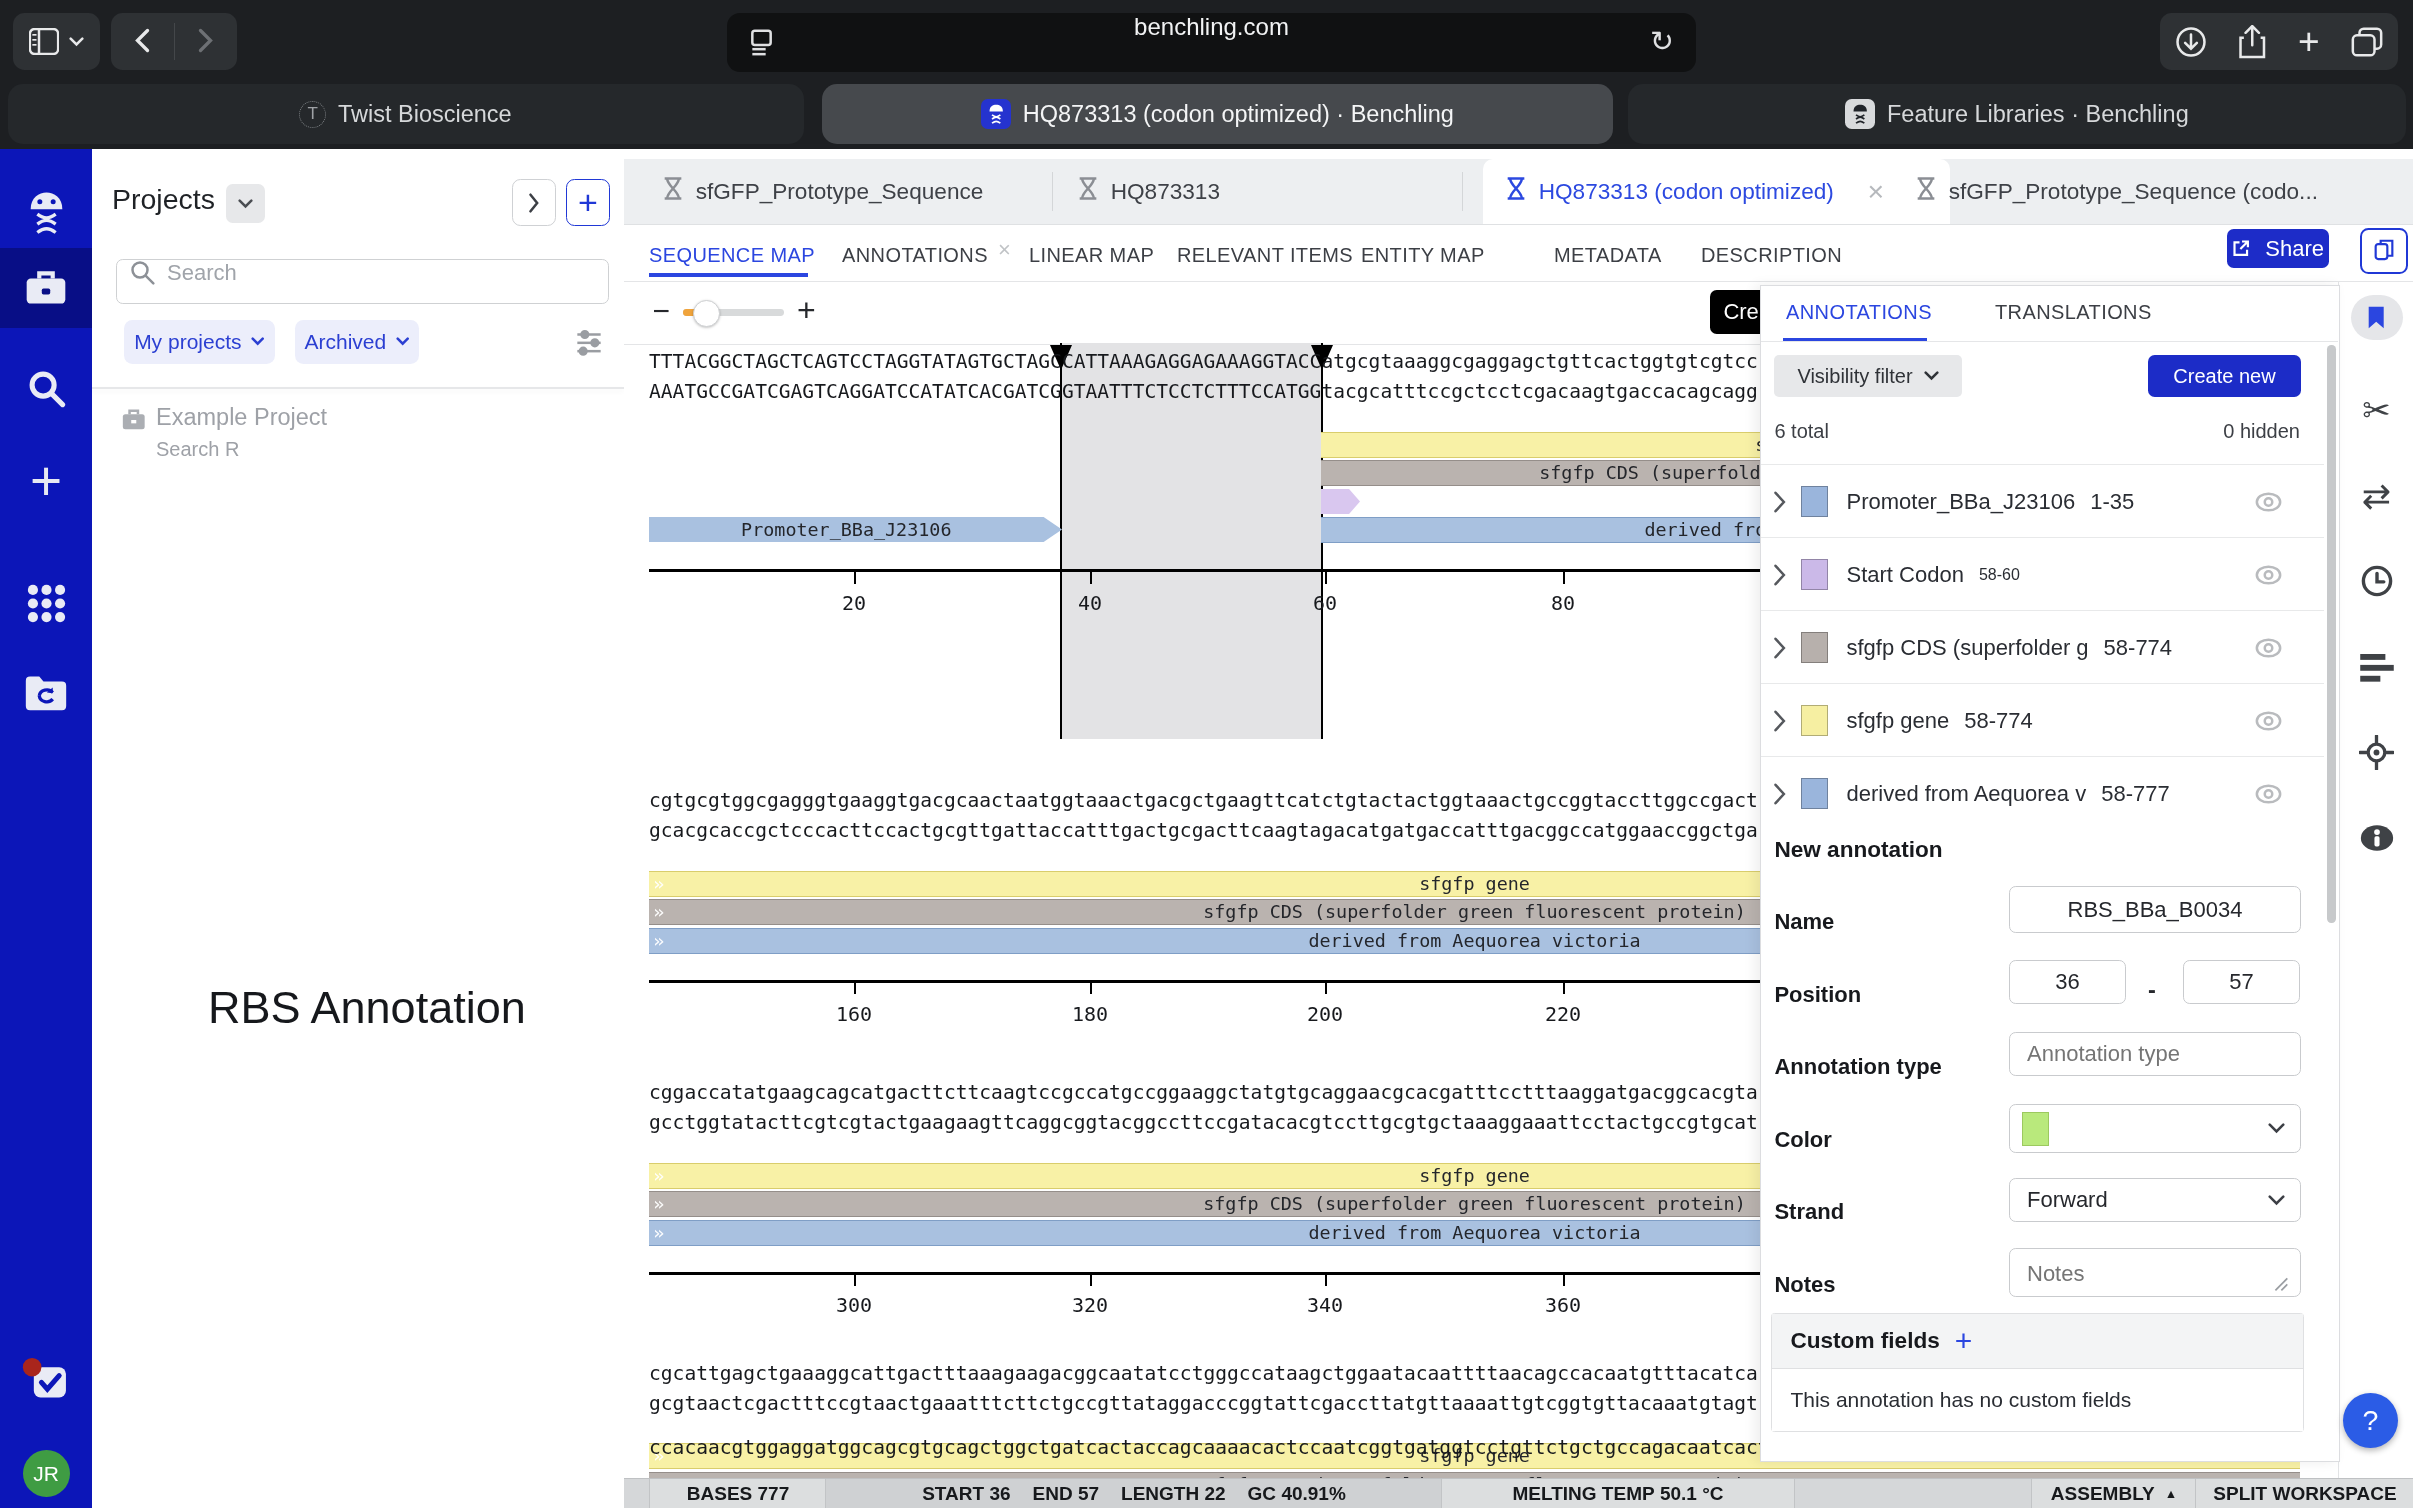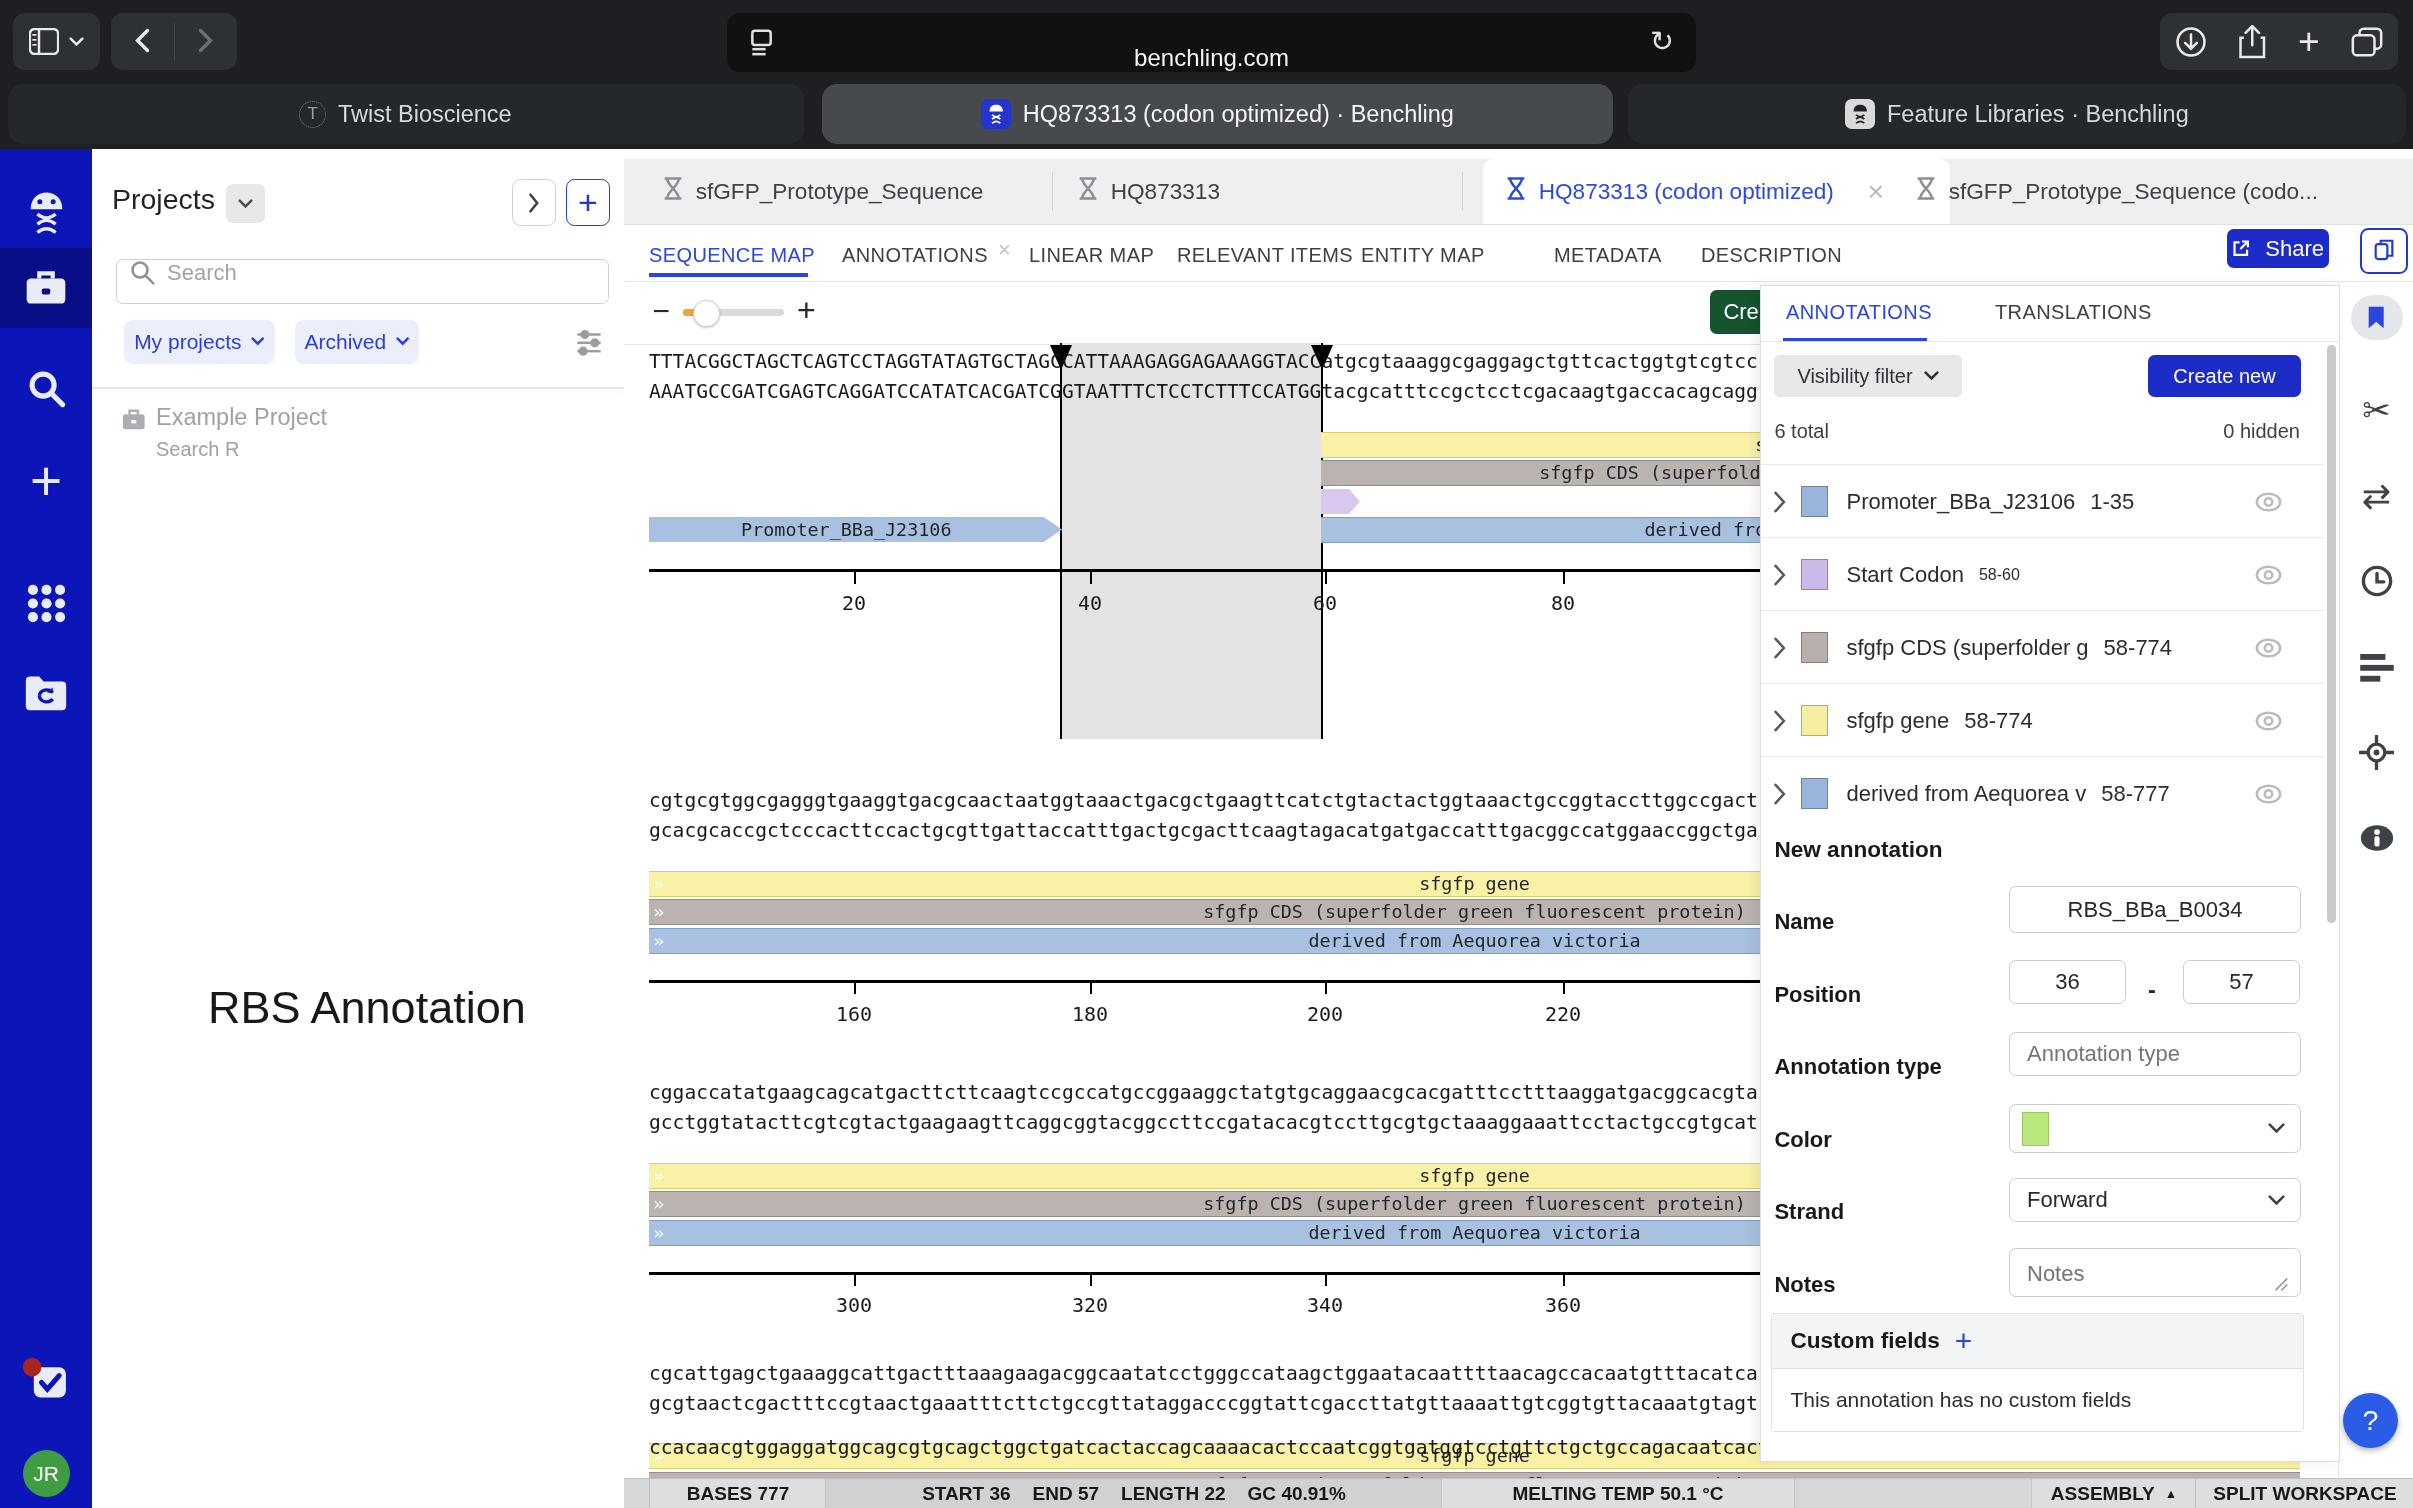--- a/index.html
+++ b/index.html
@@ -4,21 +4,21 @@
 <style>
   html,body{margin:0;padding:0;}
   body{width:2413px;height:1508px;position:relative;overflow:hidden;background:#fff;
        font-family:"Liberation Sans",sans-serif;-webkit-font-smoothing:antialiased;}
   .abs{position:absolute;}
   .mono{font-family:"DejaVu Sans Mono",monospace;}
   
   #chrome{left:0;top:0;width:2413px;height:149px;background:#1d1f22;}
   .chrome-btn{background:#2e3134;border-radius:11.7px;display:flex;align-items:center;justify-content:center;color:#e8e9ea;}
   #url-pill{left:727px;top:13.4px;width:969px;height:59px;background:#101112;border-radius:13px;
-            display:flex;align-items:flex-end;justify-content:center;color:#f2f3f4;font-size:24px;}
+            display:flex;align-items:flex-start;justify-content:center;color:#f2f3f4;font-size:24px;}
   .tabpill{top:84px;height:60px;border-radius:15px;display:flex;align-items:center;justify-content:center;
            gap:11.7px;color:#d6d8da;font-size:23.5px;background:#25282b;}
   .tabpill.active{background:#46494d;color:#f4f5f6;}
   .favicon{width:30px;height:30px;border-radius:6.7px;display:flex;align-items:center;justify-content:center;flex:0 0 auto;}
   
   #sidenav{left:0;top:149px;width:92px;height:1359px;background:#0c16b8;}
   .nav-ic{left:0;width:92px;height:80px;display:flex;align-items:center;justify-content:center;color:#e7e9f2;}
   
   #projects{left:92px;top:149px;width:532px;height:1359px;background:#fff;border-right:0.8px solid #e2e3e6;}
   .pill-blue{background:#eceefb;color:#2b3fd2;border-radius:8.4px;display:flex;align-items:center;justify-content:center;gap:10px;font-size:21px;}
@@ -337,21 +337,21 @@
       </svg>
   </div>
 
   <div class="abs" style="left:0;top:132px;width:1789px;height:62px;border-top:0.8px solid #e4e5e7;border-bottom:0.8px solid #e4e5e7;background:#fff;">
     <span class="abs" style="left:28.5px;top:11.7px;font-size:30px;color:#26282c;">−</span>
     <div class="abs" style="left:59px;top:27px;width:101px;height:6.7px;background:#d8dadb;border-radius:3.4px;">
       <div class="abs" style="left:0;top:0;width:23.5px;height:6.7px;background:#f0a43c;border-radius:3.4px;"></div>
       <div class="abs" style="left:10px;top:-9.2px;width:25px;height:25px;background:#fff;border:1.7px solid #cfd1d3;border-radius:50%;box-shadow:0 0.8px 2.5px rgba(0,0,0,.25);"></div>
     </div>
     <span class="abs" style="left:173px;top:10px;font-size:32px;color:#26282c;font-weight:300;">+</span>
-    <div class="abs" style="left:1086px;top:8.4px;width:64px;height:44px;background:#14532d;border-radius:6.7px;color:#fff;font-size:22px;display:flex;align-items:center;padding-left:13.4px;box-sizing:border-box;">
+    <div class="abs" style="left:1086px;top:8.4px;width:64px;height:44px;background:#000000;border-radius:6.7px;color:#fff;font-size:22px;display:flex;align-items:center;padding-left:13.4px;box-sizing:border-box;">
         <span>Cre</span>
       </div>
   </div>
 
   <div id="seqcanvas" class="abs" style="left:0;top:194px;width:1789px;height:1135px;overflow:hidden;">
 
     <div class="abs" style="left:437px;top:0;width:260px;height:396px;background:#e3e3e5;"></div>
     <div class="abs" style="left:436px;top:0;width:1.7px;height:396px;background:#000;"></div>
     <div class="abs" style="left:697px;top:0;width:1.7px;height:396px;background:#000;"></div>
     <div class="abs" style="left:426px;top:1.7px;width:0;height:0;border-left:11.7px solid transparent;border-right:11.7px solid transparent;border-top:25px solid #000;"></div>

